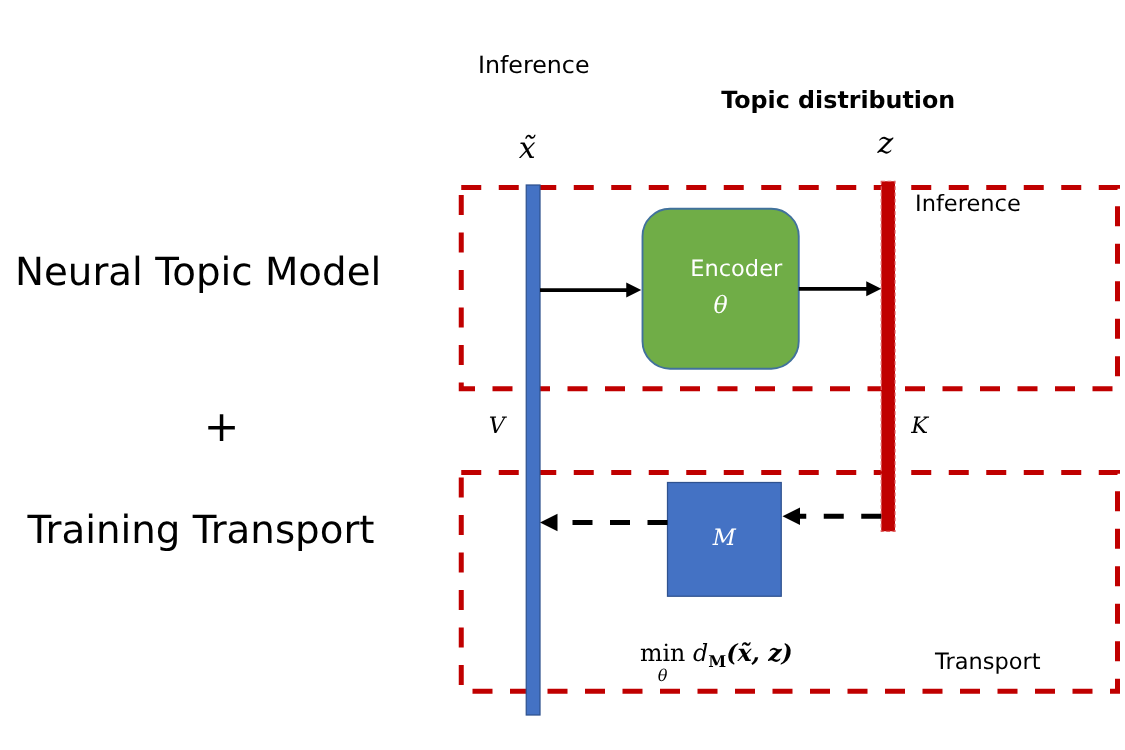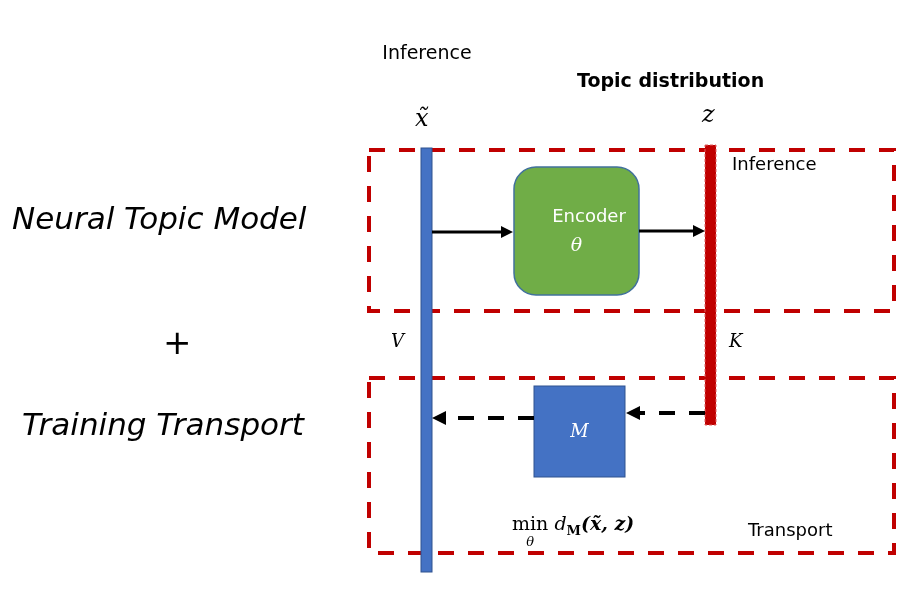--- a/index.html
+++ b/index.html
@@ -1,18 +1,18 @@
 <!DOCTYPE html>
 <html><head>
 <meta charset="utf-8">
 <style>
   html, body { margin:0; padding:0; background:#ffffff; }
   body { width:900px; height:600px; position:relative; overflow:hidden; font-family:"Liberation Sans", sans-serif; }
   .abs { position:absolute; }
-  .big-label { font-family:"DejaVu Sans", sans-serif; font-size:31px; color:#000; white-space:nowrap;font-style:italic; }
+  .big-label { font-family:"DejaVu Sans", sans-serif; font-size:31px; color:#000; white-space:nowrap; }
   .hdr { font-family:"DejaVu Sans", sans-serif; font-size:19px; color:#000; text-align:center; white-space:nowrap; line-height:29px; }
   .math { font-family:"DejaVu Serif", serif; font-style:italic; color:#000; }
   .box-label { font-family:"DejaVu Sans", sans-serif; font-size:18px; color:#000; white-space:nowrap; }
   svg#diagram { position:absolute; left:0; top:0; }
 </style>
 </head>
 <body>
 
 <svg id="diagram" width="900" height="600">
 

